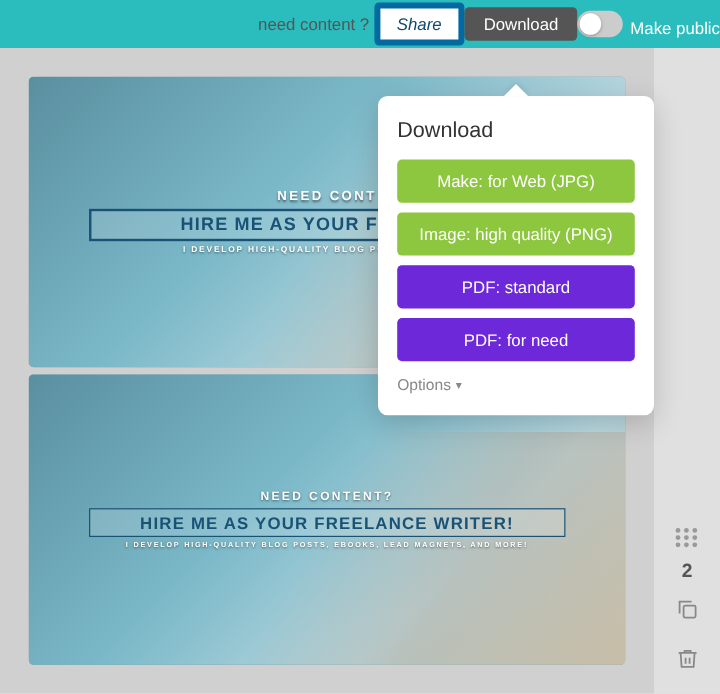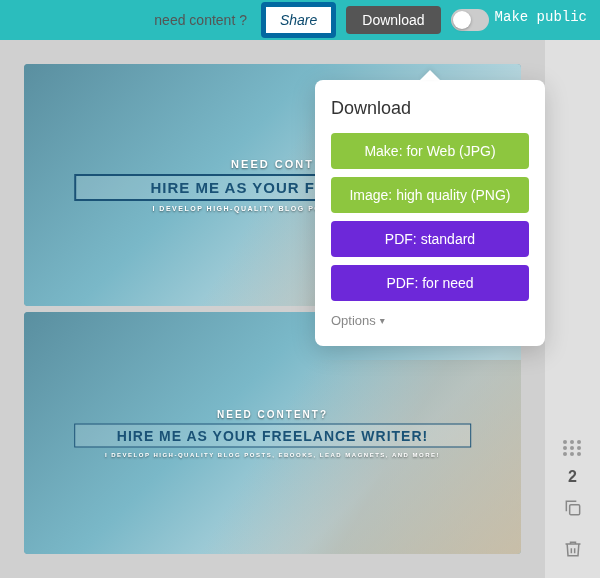--- a/index.html
+++ b/index.html
@@ -11,22 +11,21 @@
       background: #e8e8e8;
     }
 
     
     #topbar {
       height: 40px;
       background: #2bbdbd;
       display: flex;
       align-items: center;
       justify-content: flex-end;
-      padding: 0 13px;
-      gap: 10px;
+      padding: 0 0;
       position: relative;
       z-index: 10;
     }
 
     .topbar-label {
       color: #555;
       font-size: 14px;
       font-weight: 500;
       margin-right: 4px;
     }
@@ -48,23 +47,22 @@
       border-radius: 4px;
       padding: 6px 16px;
       font-size: 14px;
       cursor: pointer;
       color: white;
       font-weight: 500;
     }
 
     .toggle-wrap {
       display: flex;
-      align-items: flex-start;
+      align-items: flex-end;
       gap: 6px;
-      font-family: Liberation Mono, monospace;
     }
 
     .toggle {
       width: 38px;
       height: 22px;
       border-radius: 11px;
       background: #ccc;
       position: relative;
       cursor: pointer;
     }

